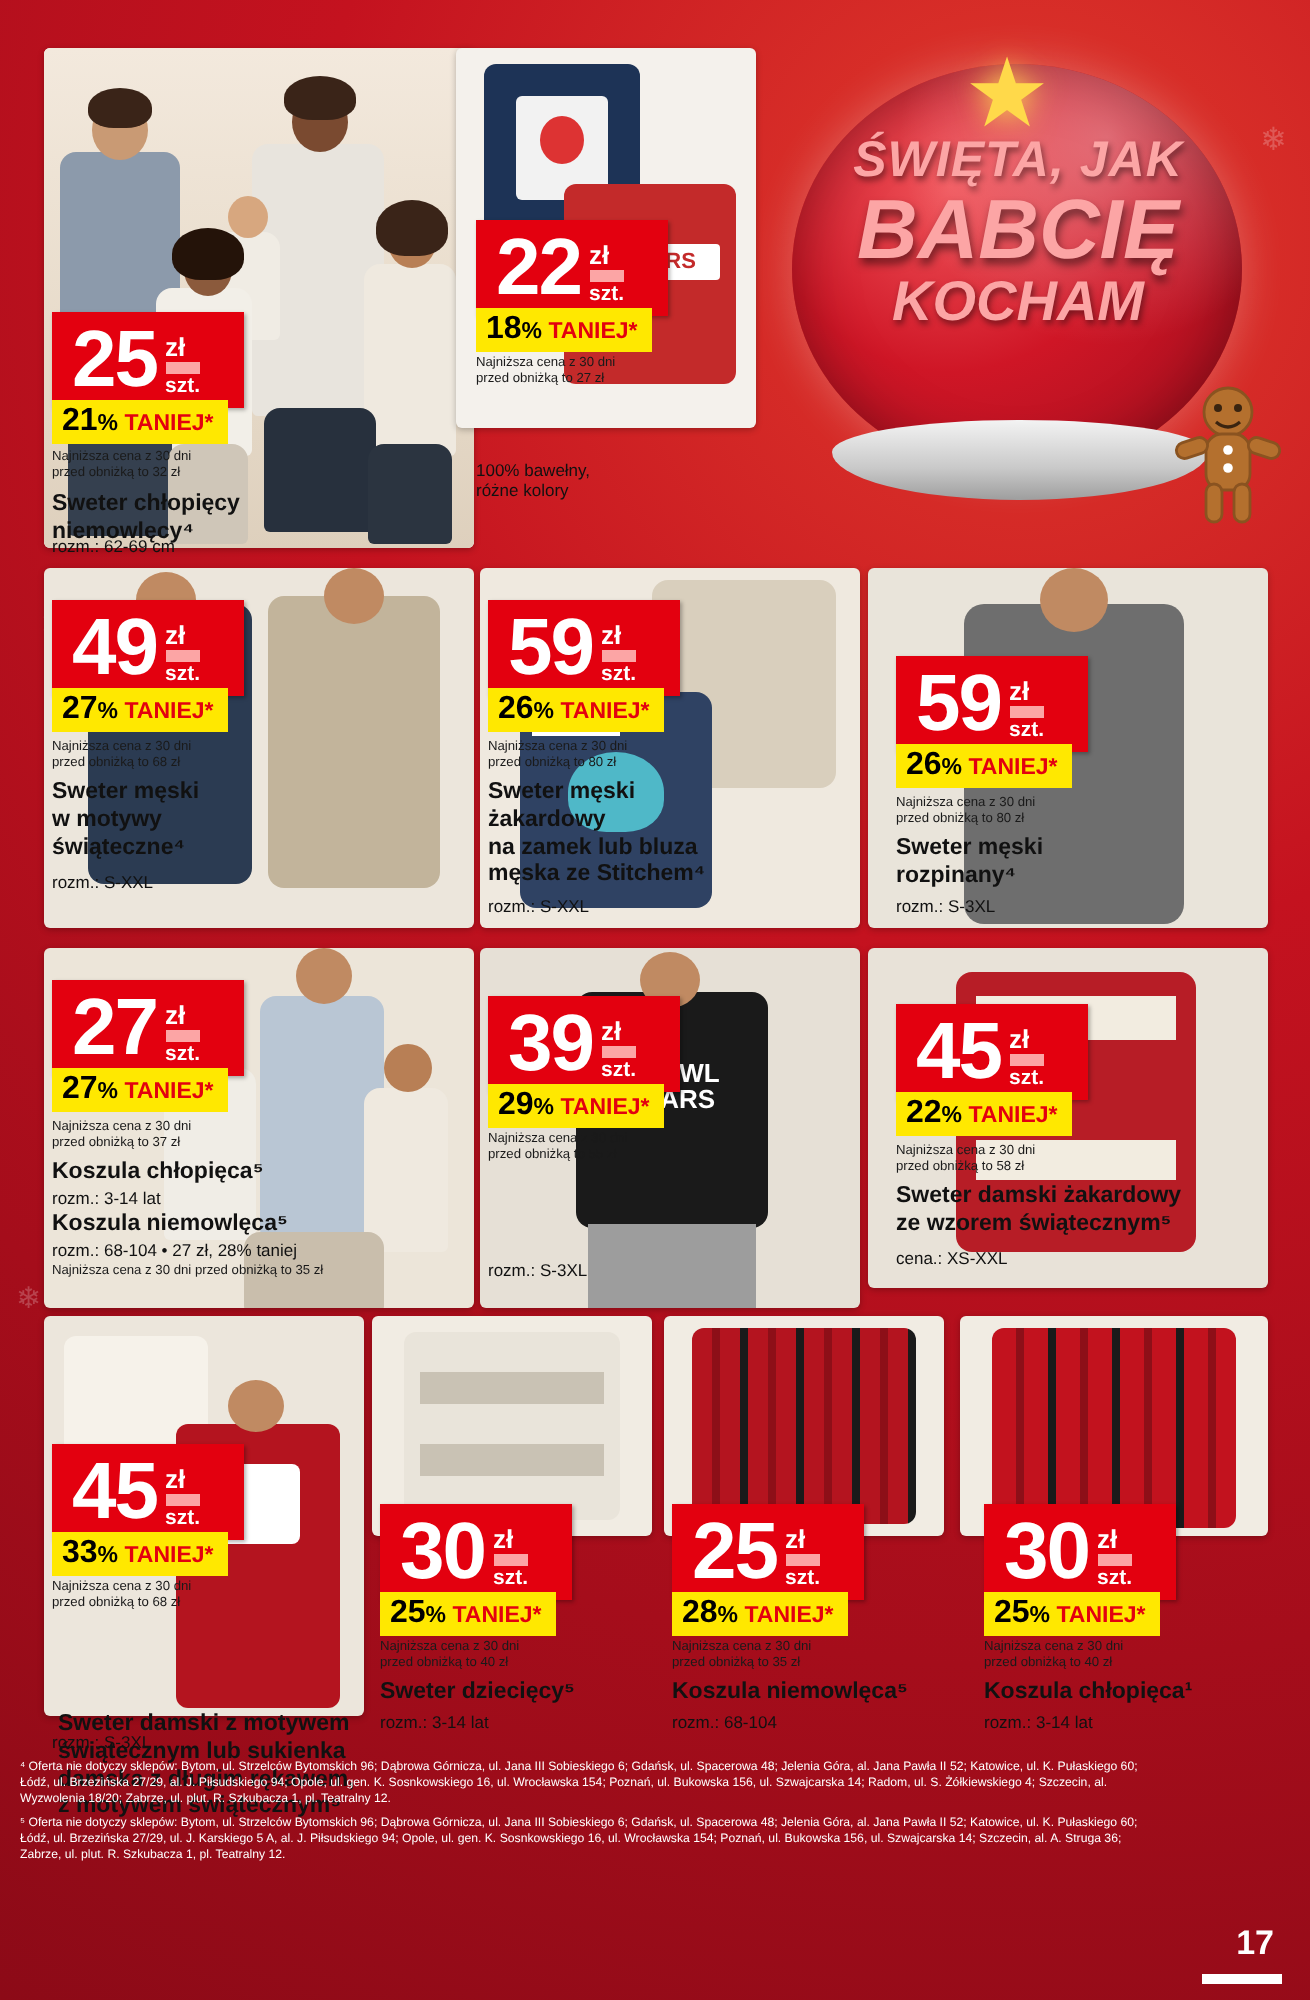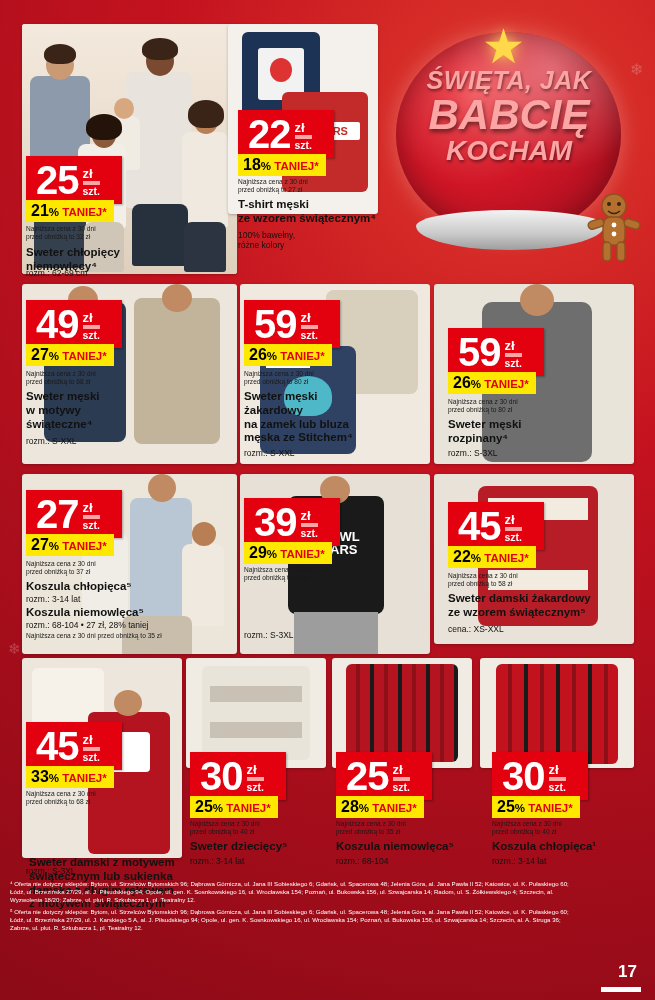--- a/index.html
+++ b/index.html
@@ -49,21 +49,21 @@
     box-shadow:1px 1px 2px rgba(0,0,0,.3);
   }
   .pricebox .row { display:flex; align-items:flex-start; }
   .pricebox .amount {
     font-size:40px; font-weight:bold; line-height:.92; letter-spacing:-1px;
   }
   .pricebox .unit {
     font-size:10.5px; line-height:1.05; margin-left:4px; margin-top:5px; font-weight:bold;
   }
   .pricebox .unit .zl { display:block; font-size:13px; }
-  .pricebox .unit .szt { display:block; border-top:4px solid #fca5a5; padding-top:1px; }
+  .pricebox .unit .szt { display:block; border-top:6px solid #fca5a5; padding-top:1px; }
   .discount {
     position:absolute;
     background:#ffe800; color:#000;
     font-size:11.5px; font-weight:bold;
     padding:2px 7px 2px 5px;
     white-space:nowrap;
   }
   .discount .pct { font-size:16px;text-align:right; }
   .discount .tan { color:#e3000f; }
 
@@ -232,22 +232,20 @@
         <span class="szt">szt.</span>
       </span>
     </div>
   </div>
   <div class="discount" style="left:238px;top:154px;">
     <span class="pct">18</span>%
     <span class="tan">TANIEJ*</span>
   </div>
   <div class="legal" style="left:238px;top:178px;width:140px;white-space:pre-line;">Najniższa cena z 30 dni
 przed obniżką to 27 zł</div>
-  <div class="desc" style="left:238px;top:198px;width:150px;white-space:pre-line;">T-shirt męski
-ze wzorem świątecznym⁴</div>
   <div class="desc" style="left:238px;top:230px;width:150px;font-size:8.5px;font-weight:normal;white-space:pre-line;">100% bawełny,
 różne kolory</div>
   <div class="desc" style="left:238px;top:254px;width:150px;font-size:8.5px;font-weight:normal;"></div>
 
   <div class="card" style="left:22px;top:284px;width:215px;height:180px;background:#ece6dc;">
     <div style="position:absolute;left:22px;top:18px;width:82px;height:140px;background:#2b3b52;border-radius:8px;"></div>
     <div style="position:absolute;left:112px;top:14px;width:86px;height:146px;background:#c2b49b;border-radius:8px;"></div>
     <div class="head" style="left:46px;top:2px;width:30px;height:28px;background:#c08a62;"></div>
     <div class="head" style="left:140px;top:0px;width:30px;height:28px;background:#c08a62;"></div>
   </div>

